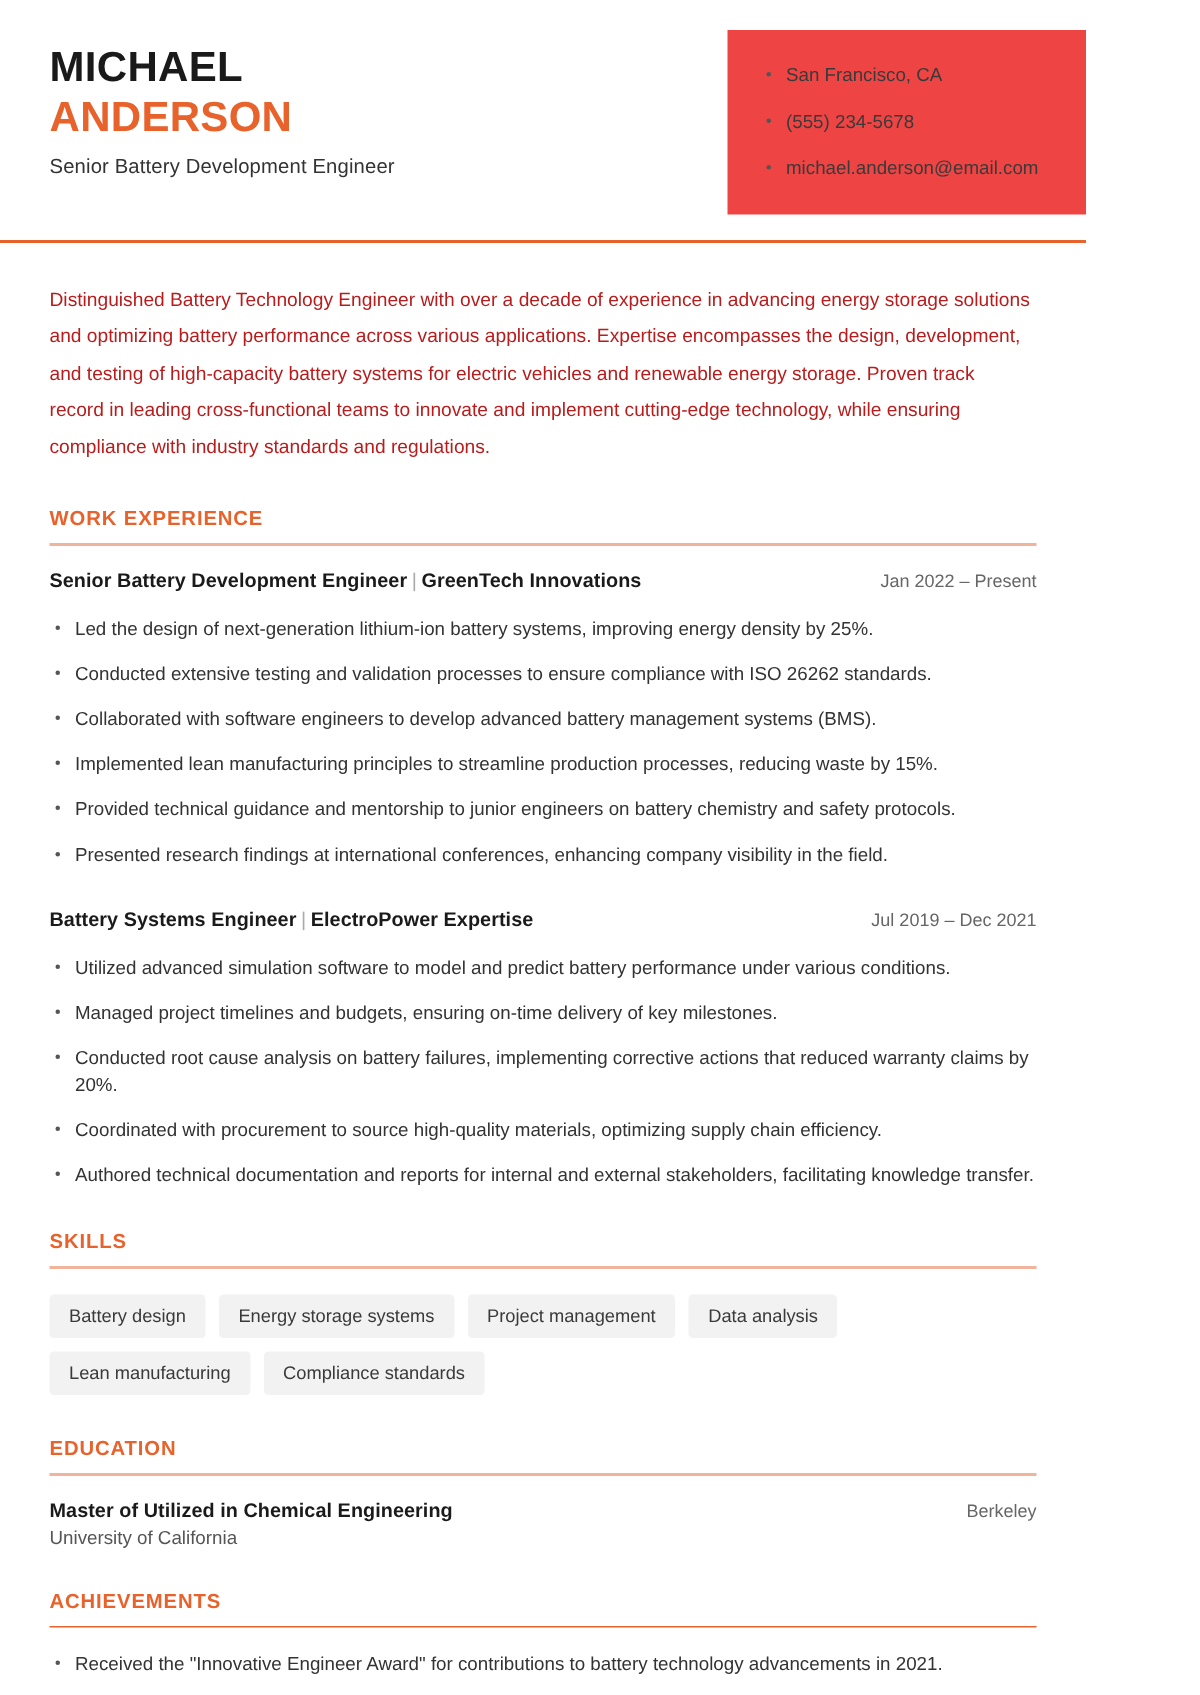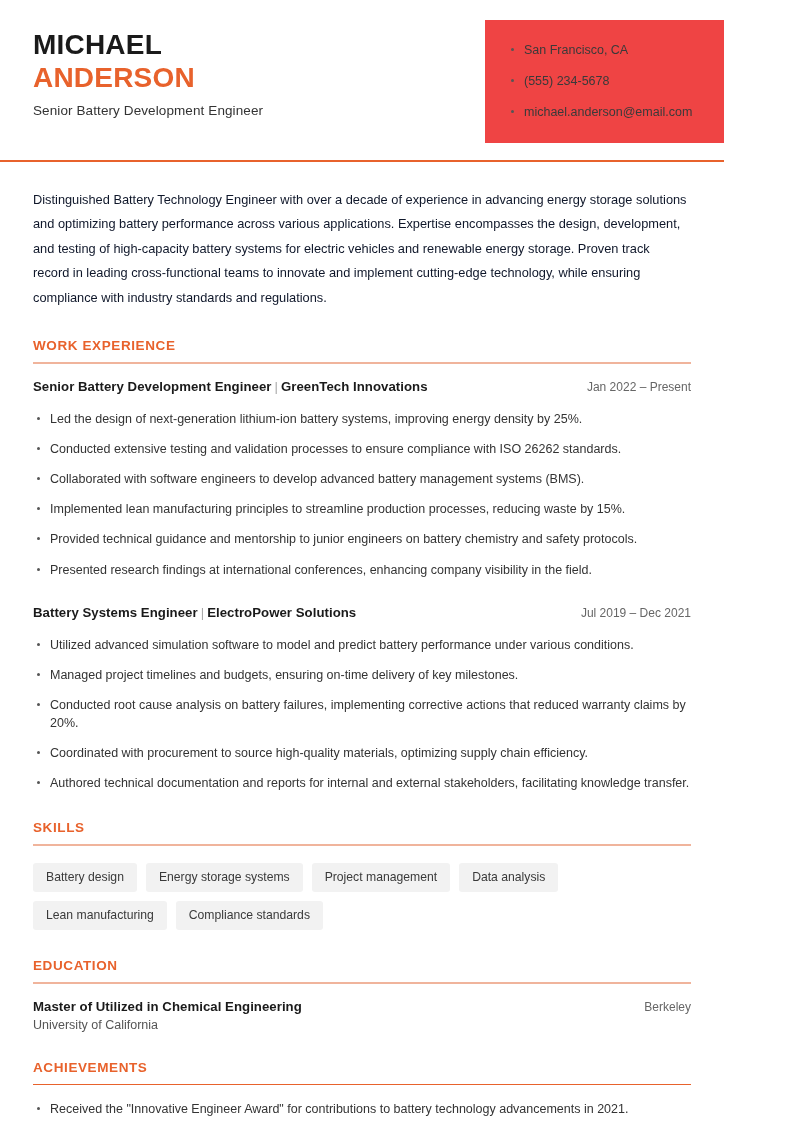--- a/index.html
+++ b/index.html
@@ -106,21 +106,21 @@
   }
 
   
   .content {
     padding: 0 33px;
   }
 
   .summary {
     font-size: 12.8px;
     line-height: 1.92;
-    color: #0f172a;
+    color: #b91c1c;
     padding-top: 26px;
     padding-right: 2px;
     text-align: left;
   }
 
   
   .section { margin-top: 28px; }
 
   .section-title {
     font-size: 13.5px;
@@ -275,21 +275,21 @@
           <li>Collaborated with software engineers to develop advanced battery management systems (BMS).</li>
           <li>Implemented lean manufacturing principles to streamline production processes, reducing waste by 15%.</li>
           <li>Provided technical guidance and mentorship to junior engineers on battery chemistry and safety protocols.</li>
           <li>Presented research findings at international conferences, enhancing company visibility in the field.</li>
         </ul>
       </div>
 
       <div class="entry" style="margin-top:26px;">
         <div class="entry-head">
           <div class="entry-heading">
-            <span>Battery Systems Engineer</span><span class="sep">|</span><span>ElectroPower Solutions</span>
+            <span>Battery Systems Engineer</span><span class="sep">|</span><span>ElectroPower Expertise</span>
           </div>
           <div class="entry-meta">Jul 2019 – Dec 2021</div>
         </div>
         <ul class="bullets">
           <li>Utilized advanced simulation software to model and predict battery performance under various conditions.</li>
           <li>Managed project timelines and budgets, ensuring on-time delivery of key milestones.</li>
           <li>Conducted root cause analysis on battery failures, implementing corrective actions that reduced warranty claims by 20%.</li>
           <li>Coordinated with procurement to source high-quality materials, optimizing supply chain efficiency.</li>
           <li>Authored technical documentation and reports for internal and external stakeholders, facilitating knowledge transfer.</li>
         </ul>

